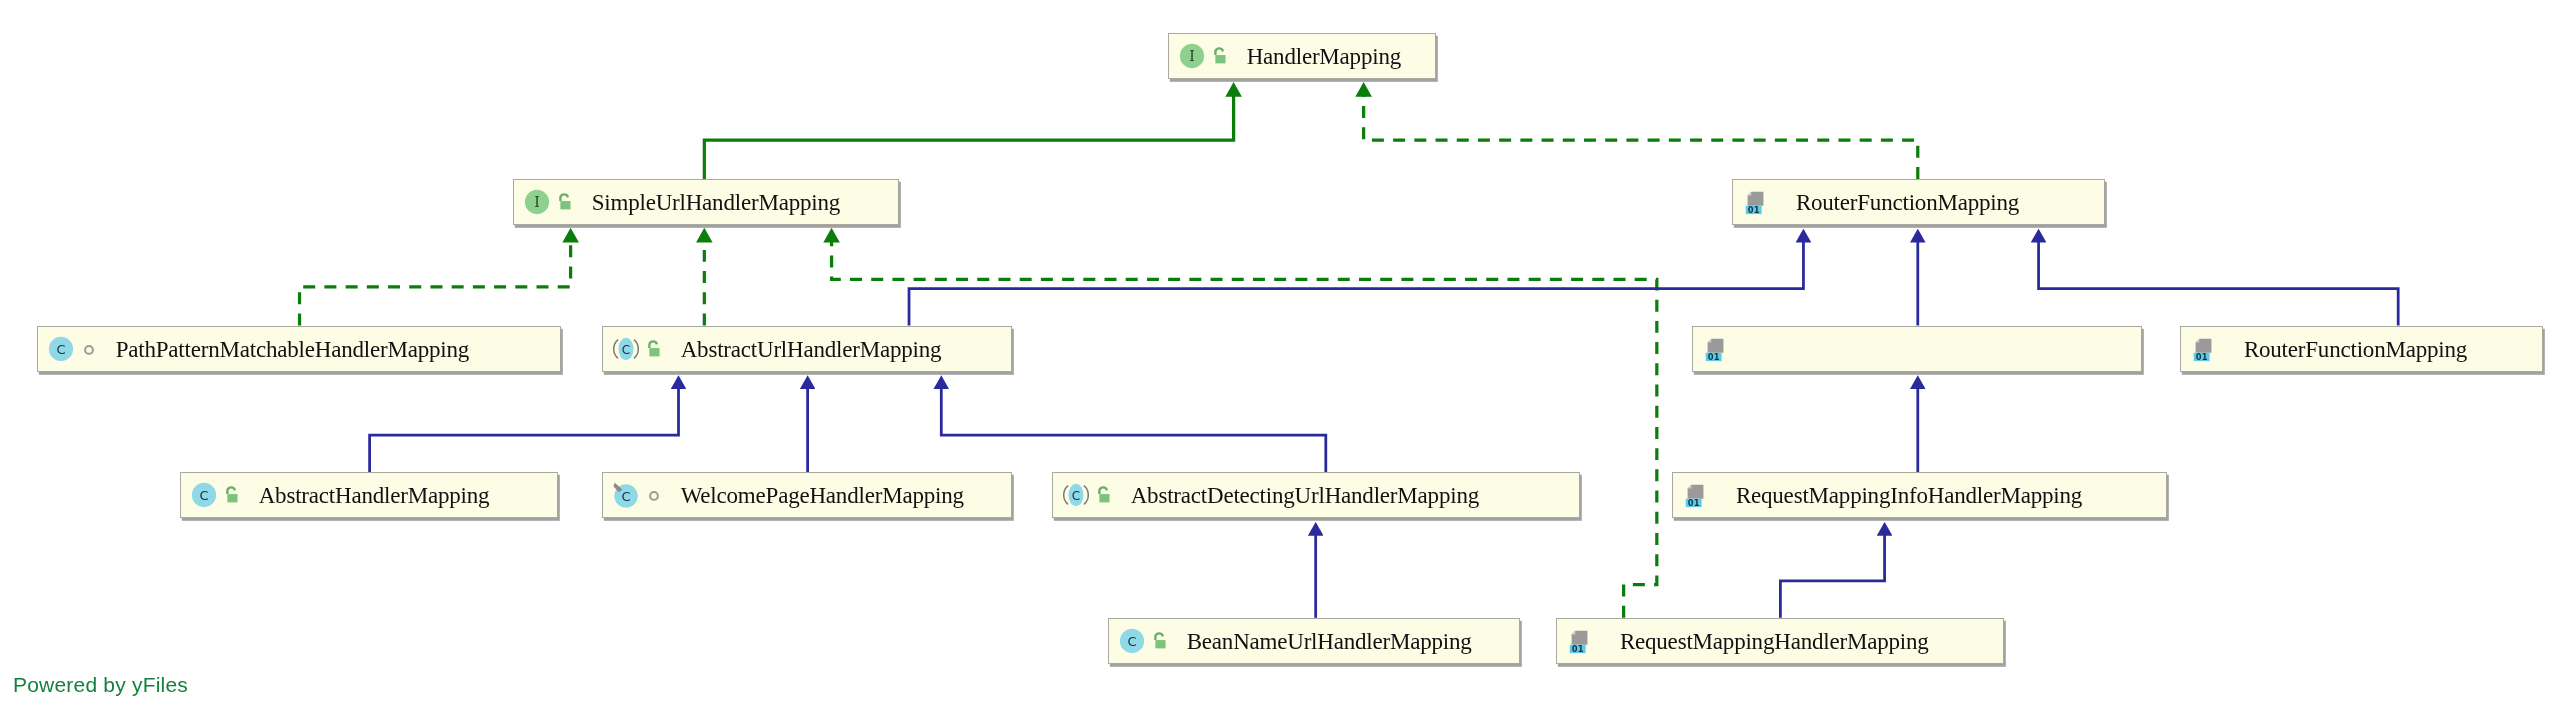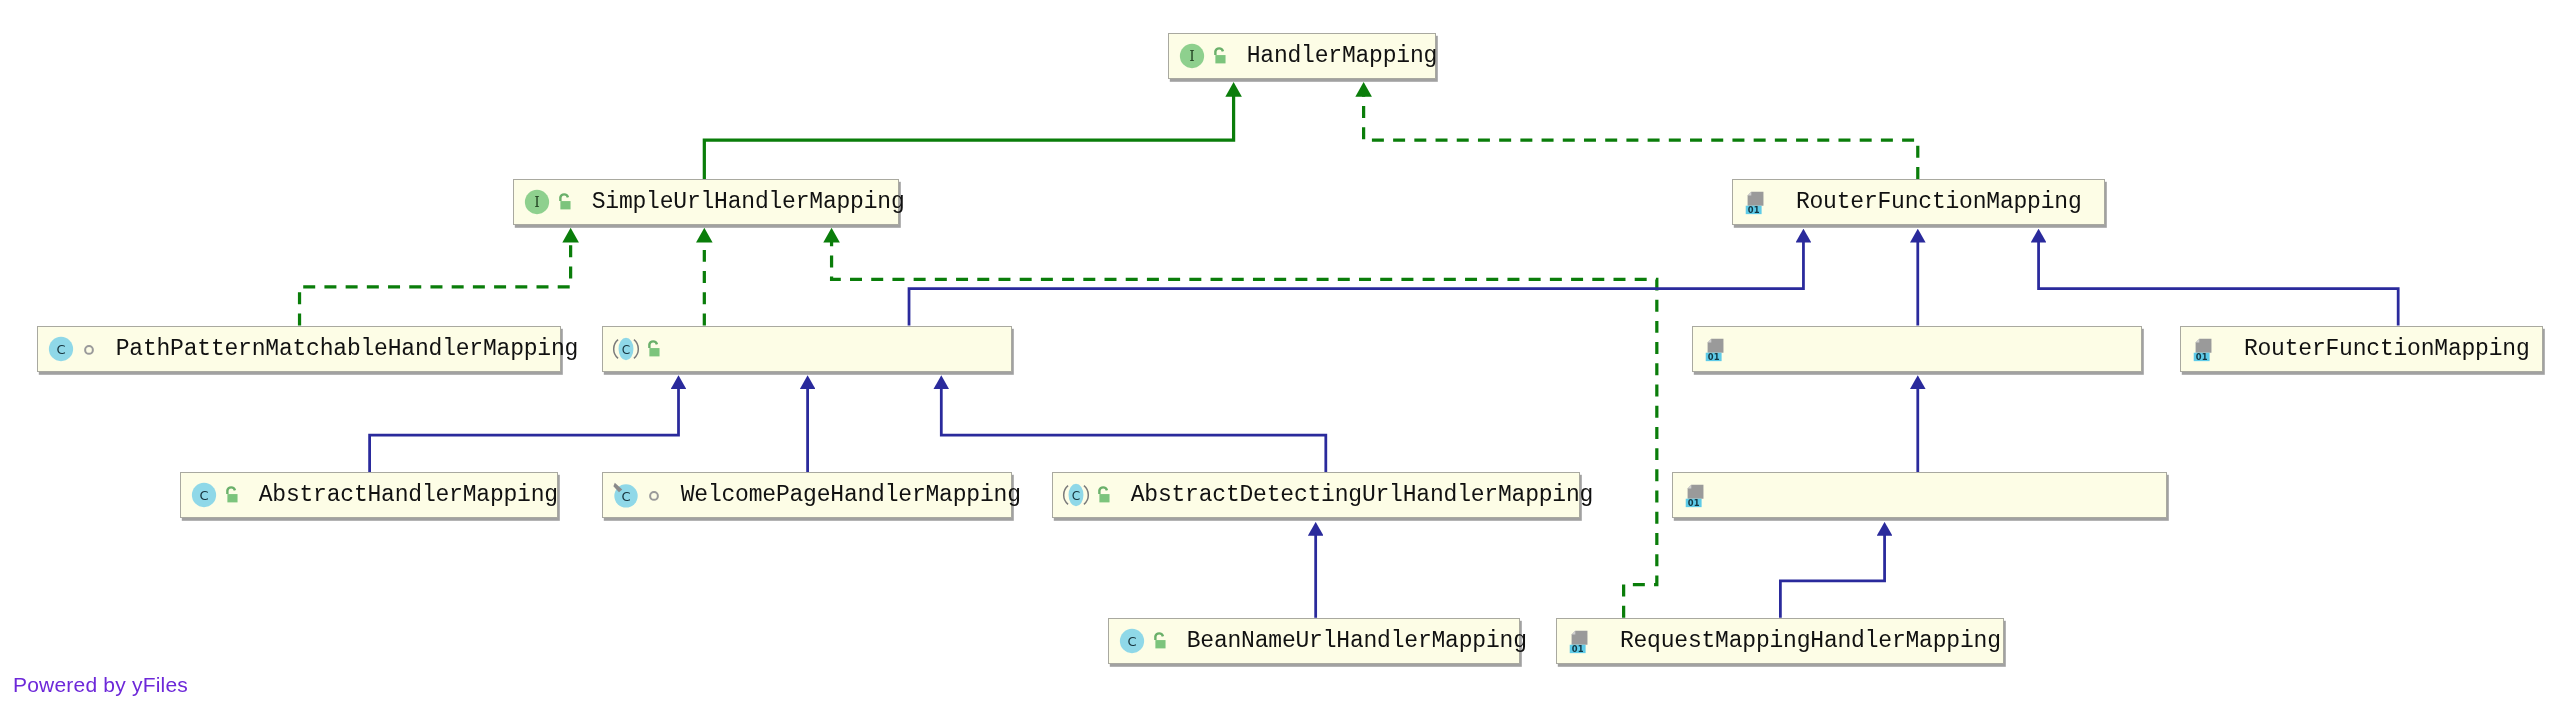--- a/index.html
+++ b/index.html
@@ -27,21 +27,21 @@
     align-items: center;
     height: 46px;
     background: #fdfde6;
     border: 0.9px solid #a9a9a0;
     box-shadow: 1.8px 2.8px 0 0 rgba(130,130,130,0.75);
     padding: 0 13px 0 9.2px;
     white-space: nowrap;
     z-index: 5;
   }
   .node-label {
-    font-family: Liberation Mono, monospace;
+    font-family: Liberation Serif, serif;
     font-size: 23px;
     line-height: 1;
     color: #111111;
     letter-spacing: -0.2px;
     margin-left: 3.7px;
     text-align: center;
   }
   .icon-wrap {
     display: inline-flex;
     align-items: center;
@@ -49,21 +49,21 @@
   }
   .type-icon { width: 28px; height: 28px; flex: 0 0 auto; }
   .vis-icon  { width: 24px; height: 24px; flex: 0 0 auto; margin-left: 1.8px; }
   .gap { width: 11px; flex: 0 0 auto; }
   #watermark {
     position: absolute;
     left: 13px;
     bottom: 13px;
     font-family: "Liberation Sans", sans-serif;
     font-size: 21px;
-    color: #6d28d9;
+    color: #15803d;
     letter-spacing: 0.2px;
     z-index: 2;
   }
 </style>
 </head>
 <body>
 
 <div id="canvas">
 
   <svg id="edge-layer" viewBox="0 0 2792 770" width="2576" height="710" xmlns="http://www.w3.org/2000/svg">
@@ -206,20 +206,21 @@
         <text x="15" y="20" text-anchor="middle" font-family="DejaVu Sans, sans-serif" font-size="13" fill="#16323c">C</text>
       </svg>
     </span>
     <span class="icon-wrap">
       <svg class="vis-icon" viewBox="0 0 26 26">
         <path d="M8 12 L8 8 A4.2 4.2 0 0 1 16.2 8" fill="none" stroke="#6ab06a" stroke-width="2.6"></path>
         <rect x="8" y="12" width="11" height="9" fill="#7cc47c"></rect>
       </svg>
     </span>
     <span class="gap"></span>
+    <span class="node-label">AbstractUrlHandlerMapping</span>
   </div>
 
   <div class="node" style="left:1692px; top:326px; width:450px;">
     <span class="icon-wrap">
       <svg class="type-icon" viewBox="0 0 30 30">
         <path d="M10 4 L23 4 L23 19 L6 19 L6 8 Z" fill="#9a9a9a"></path>
         <path d="M10 4 L10 8 L6 8 Z" fill="#cfcfcf"></path>
         <rect x="4" y="19" width="17" height="9" fill="#5ecbe8"></rect>
         <text x="12.5" y="26.6" text-anchor="middle" font-family="DejaVu Sans, sans-serif" font-size="9" font-weight="bold" fill="#123844">01</text>
       </svg>
@@ -299,20 +300,21 @@
     <span class="icon-wrap">
       <svg class="type-icon" viewBox="0 0 30 30">
         <path d="M10 4 L23 4 L23 19 L6 19 L6 8 Z" fill="#9a9a9a"></path>
         <path d="M10 4 L10 8 L6 8 Z" fill="#cfcfcf"></path>
         <rect x="4" y="19" width="17" height="9" fill="#5ecbe8"></rect>
         <text x="12.5" y="26.6" text-anchor="middle" font-family="DejaVu Sans, sans-serif" font-size="9" font-weight="bold" fill="#123844">01</text>
       </svg>
     </span>
     <span class="gap"></span>
     <span class="gap"></span>
+    <span class="node-label">RequestMappingInfoHandlerMapping</span>
   </div>
 
   <div class="node" style="left:1108px; top:618px; width:412px;">
     <span class="icon-wrap">
       <svg class="type-icon" viewBox="0 0 30 30">
         <circle cx="15" cy="15" r="13" fill="#8fd8e8"></circle>
         <text x="15" y="20" text-anchor="middle" font-family="DejaVu Sans, sans-serif" font-size="14" fill="#16323c">C</text>
       </svg>
     </span>
     <span class="icon-wrap">

